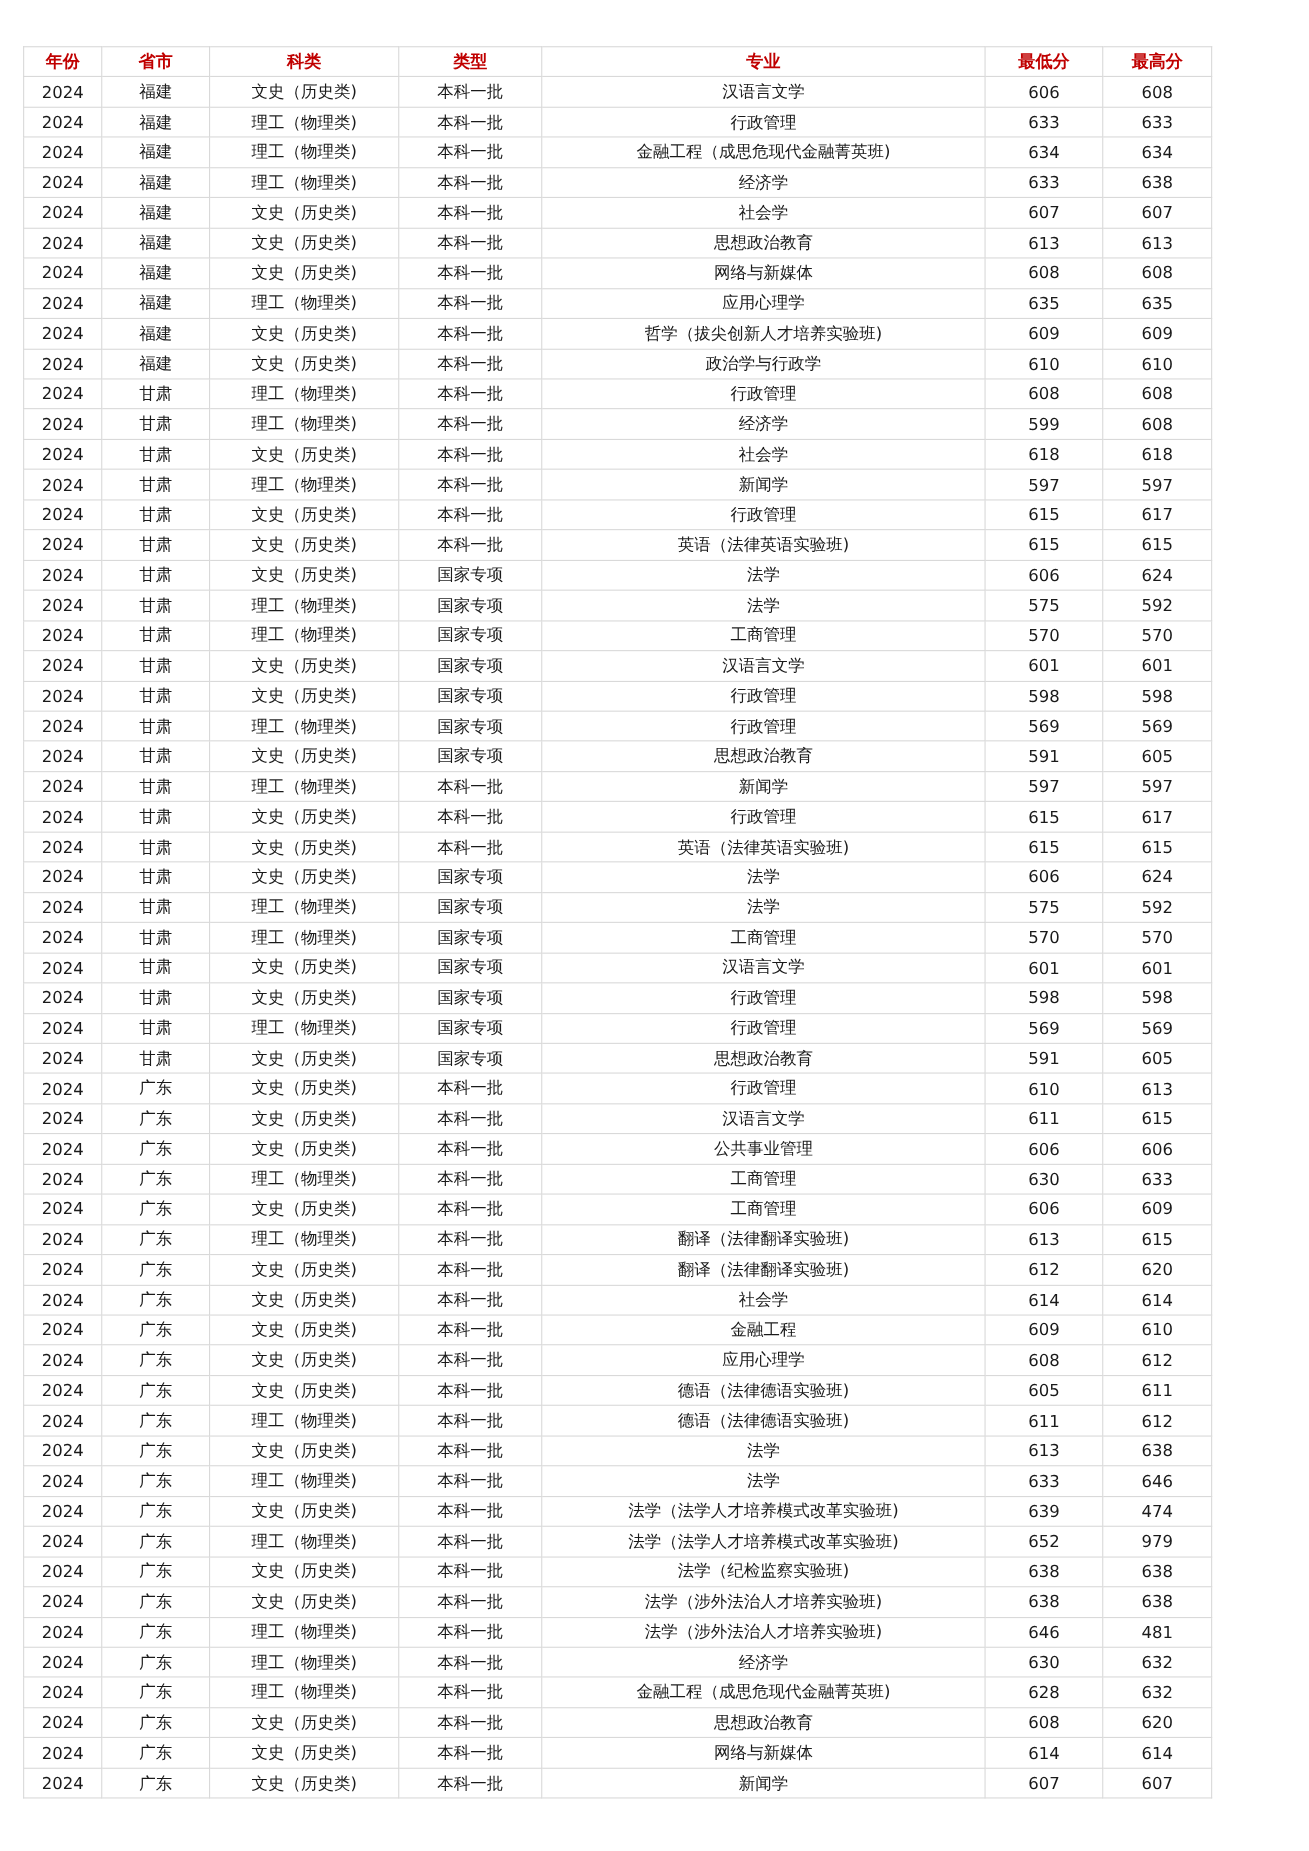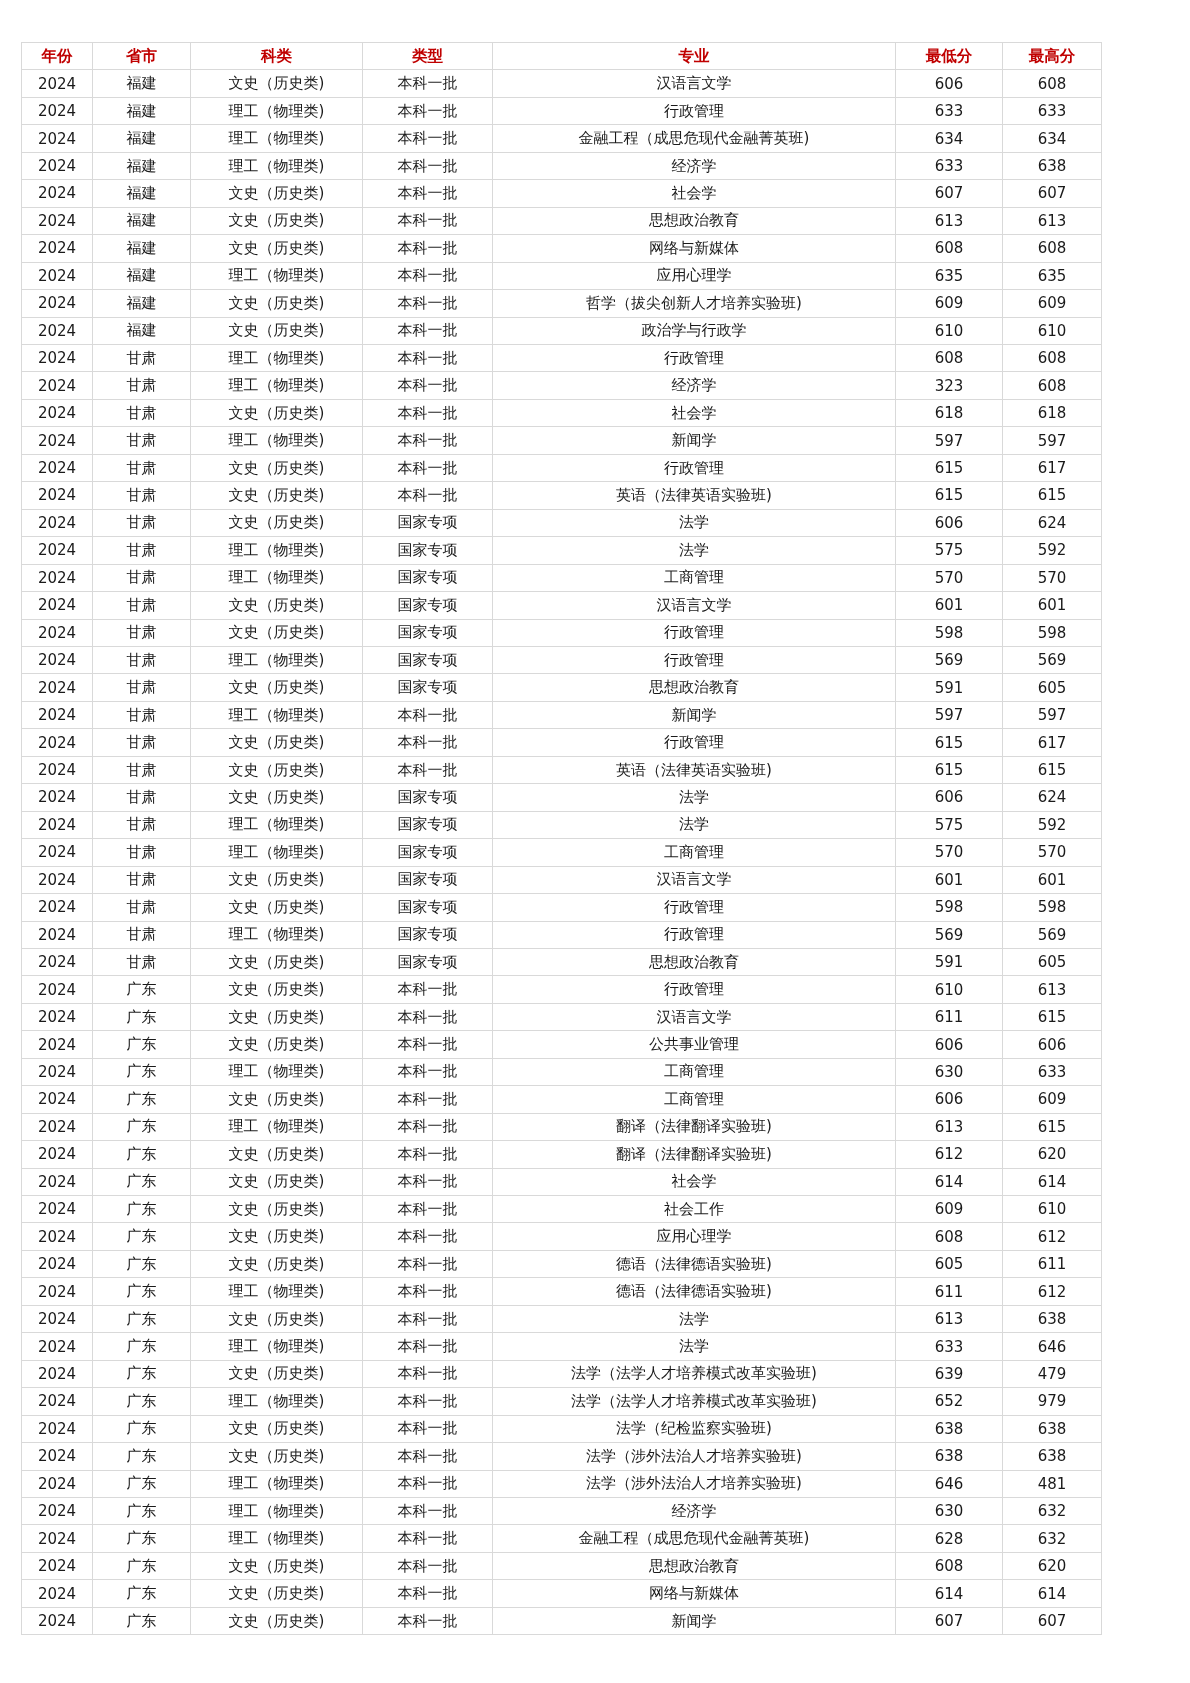--- a/index.html
+++ b/index.html
@@ -141,21 +141,21 @@
         <td>行政管理</td>
         <td>608</td>
         <td>608</td>
       </tr>
       <tr>
         <td>2024</td>
         <td>甘肃</td>
         <td>理工（物理类)</td>
         <td>本科一批</td>
         <td>经济学</td>
-        <td>323</td>
+        <td>599</td>
         <td>608</td>
       </tr>
       <tr>
         <td>2024</td>
         <td>甘肃</td>
         <td>文史（历史类)</td>
         <td>本科一批</td>
         <td>社会学</td>
         <td>618</td>
         <td>618</td>
@@ -410,21 +410,21 @@
         <td>本科一批</td>
         <td>社会学</td>
         <td>614</td>
         <td>614</td>
       </tr>
       <tr>
         <td>2024</td>
         <td>广东</td>
         <td>文史（历史类)</td>
         <td>本科一批</td>
-        <td>社会工作</td>
+        <td>金融工程</td>
         <td>609</td>
         <td>610</td>
       </tr>
       <tr>
         <td>2024</td>
         <td>广东</td>
         <td>文史（历史类)</td>
         <td>本科一批</td>
         <td>应用心理学</td>
         <td>608</td>
@@ -466,21 +466,21 @@
         <td>633</td>
         <td>646</td>
       </tr>
       <tr>
         <td>2024</td>
         <td>广东</td>
         <td>文史（历史类)</td>
         <td>本科一批</td>
         <td>法学（法学人才培养模式改革实验班)</td>
         <td>639</td>
-        <td>479</td>
+        <td>474</td>
       </tr>
       <tr>
         <td>2024</td>
         <td>广东</td>
         <td>理工（物理类)</td>
         <td>本科一批</td>
         <td>法学（法学人才培养模式改革实验班)</td>
         <td>652</td>
         <td>979</td>
       </tr>

